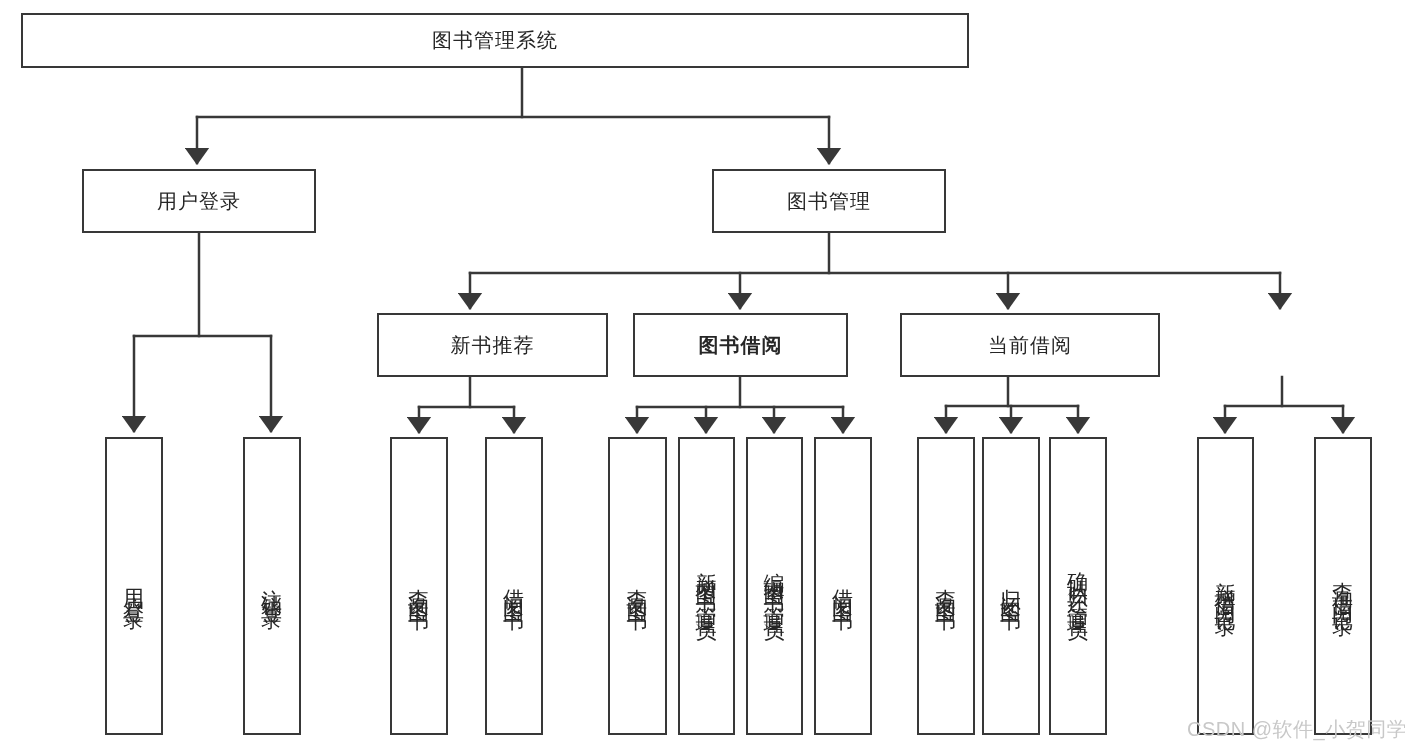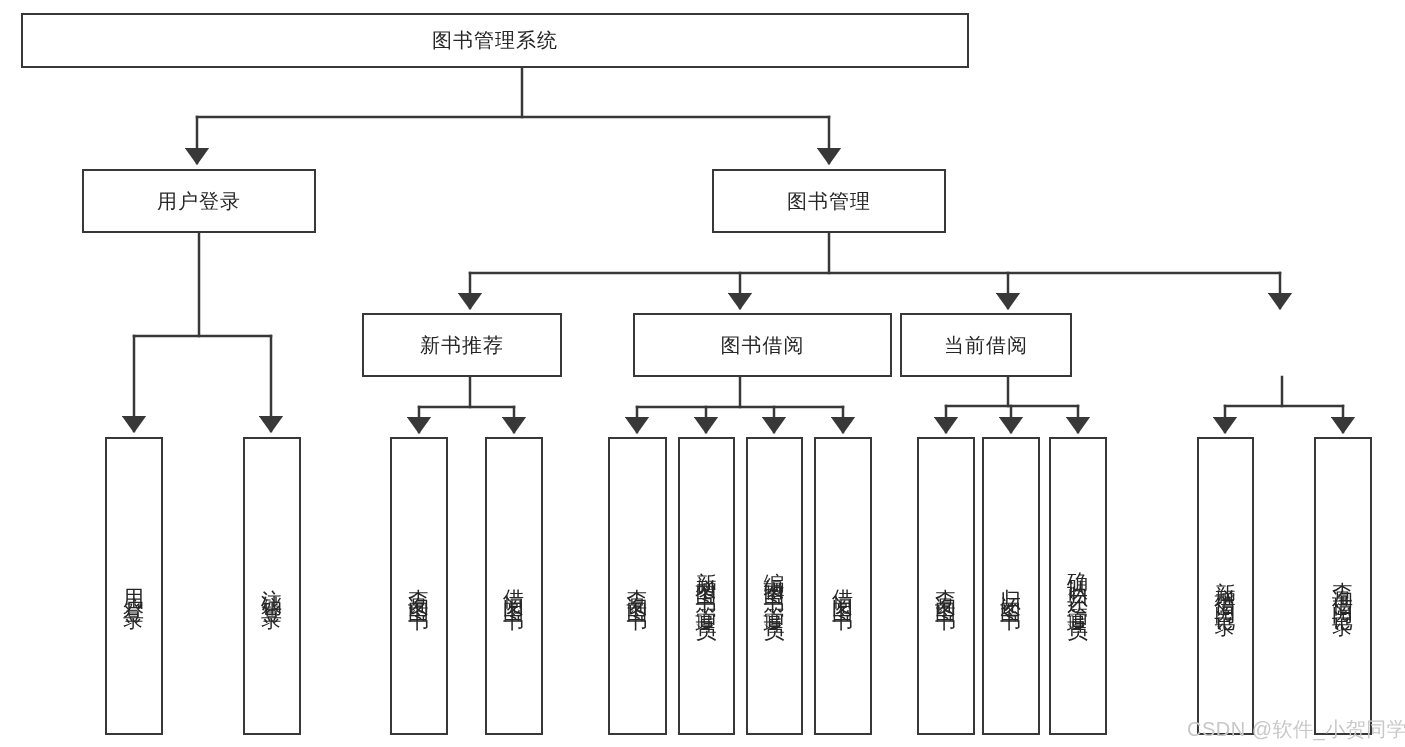--- a/index.html
+++ b/index.html
@@ -29,23 +29,23 @@
     text-orientation:mixed;
     font-size:21px;
     letter-spacing:7px;
     line-height:1;
     white-space:nowrap;
   }
   
   .n-user-login{left:82px;top:169px;width:234px;}
   .n-book-mgmt{left:712px;top:169px;width:234px;}
   
-  .n-new-rec{left:362px;top:313px;width:200px;}
-  .n-borrow{left:633px;top:313px;width:259px;}
-  .n-current{left:900px;top:313px;width:172px;}
+  .n-new-rec{left:377px;top:313px;width:231px;}
+  .n-borrow{left:633px;top:313px;width:215px;font-weight:bold;}
+  .n-current{left:900px;top:313px;width:260px;}
   .n-records{left:1173px;top:313px;width:219px;}
   
   .l-1a{left:105px;} .l-1b{left:243px;}
   .l-2a{left:390px;} .l-2b{left:485px;}
   .l-3a{left:608px;width:59px;} .l-3b{left:678px;width:57px;}
   .l-3c{left:746px;width:57px;} .l-3d{left:814px;}
   .l-4a{left:917px;} .l-4b{left:982px;} .l-4c{left:1049px;}
   .l-5a{left:1197px;width:57px;} .l-5b{left:1314px;}
   .watermark{
     position:absolute;left:1187px;top:716px;

